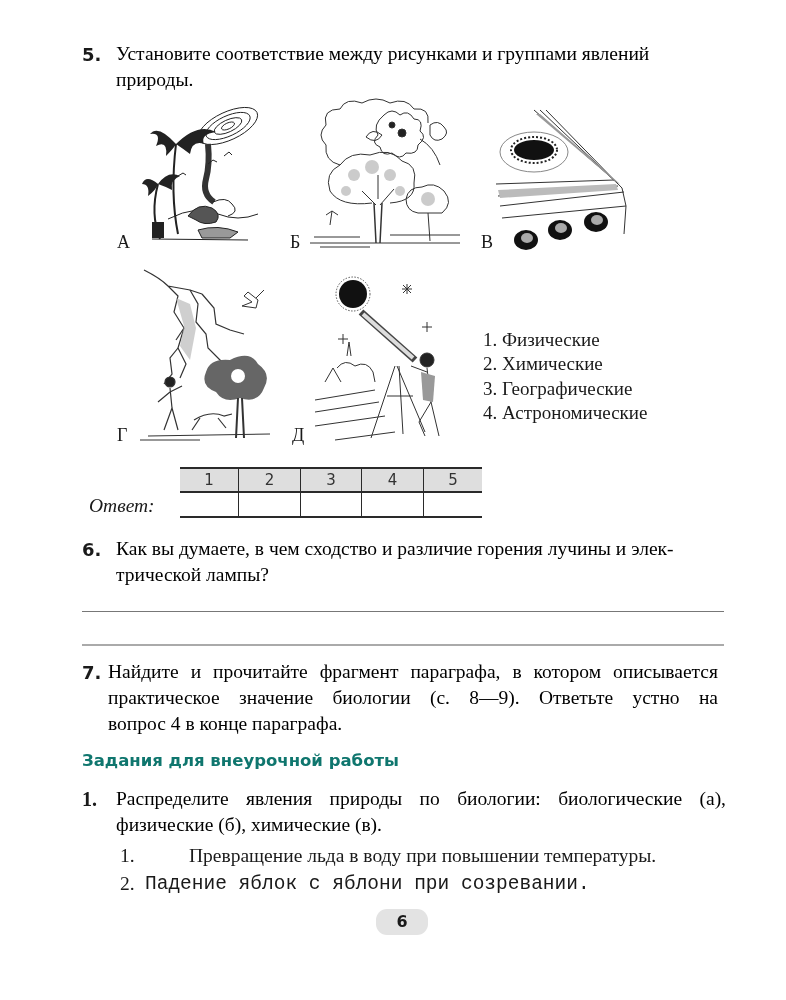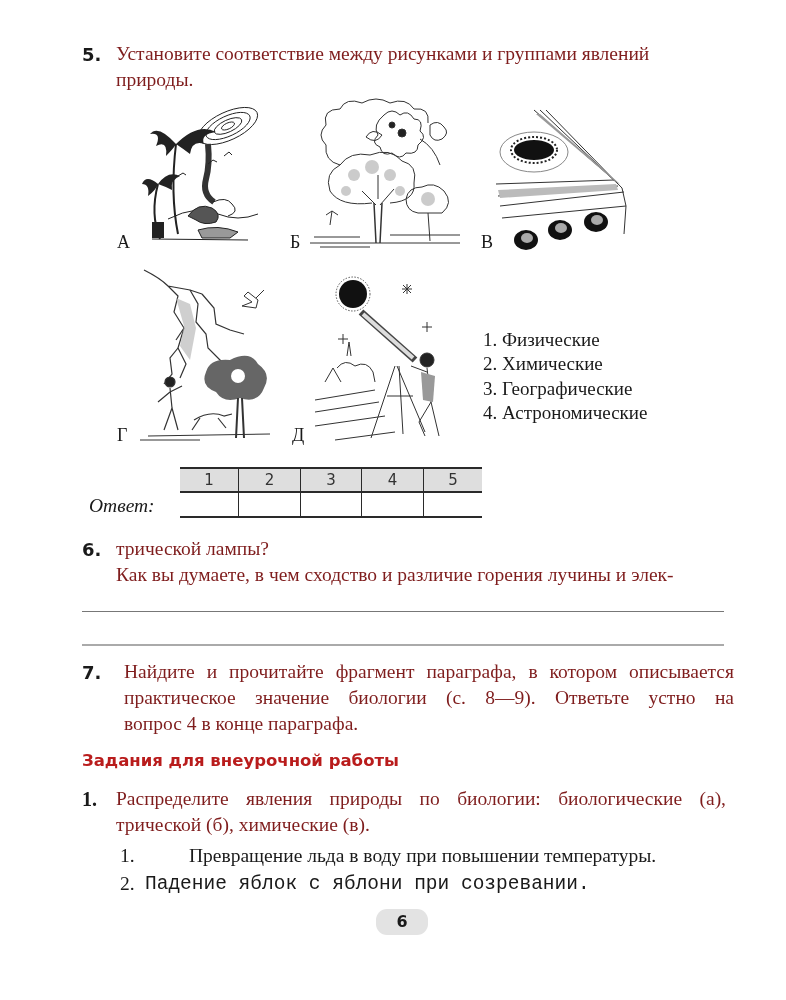--- a/index.html
+++ b/index.html
@@ -10,21 +10,21 @@
     }
     .task-num {
       position: absolute; font-family: "DejaVu Sans", "Liberation Sans", sans-serif;
       font-weight: bold; font-size: 18px; line-height: 26px; color: #1a1a1a;
     }
     .task-num-serif {
       position: absolute; font-family: "Liberation Serif", serif;
       font-weight: bold; font-size: 20px; line-height: 26px; color: #1a1a1a;
     }
     .task-text {
-      position: absolute; font-size: 19.5px; line-height: 26px; color: #7f1d1d;
+      position: absolute; font-size: 19.5px; line-height: 26px; color: #000000;
       text-align: justify;
     }
     .task-text .ln { display: block; white-space: nowrap; }
     .task-text .ln.just { text-align: justify; text-align-last: justify; white-space: normal; }
     .img-label {
       position: absolute; font-size: 18px; line-height: 20px; color: #1a1a1a;
     }
     .options { position: absolute; left: 483px; top: 328px; font-size: 19px; line-height: 24.3px; }
     .options .opt { display: block; white-space: nowrap; }
     .answer-label {
@@ -41,21 +41,21 @@
     }
     table.answer td {
       height: 23px; border-bottom: 2px solid #2a2a2a; border-left: 1.5px solid #2a2a2a; padding: 0;
     }
     table.answer th:first-child, table.answer td:first-child { border-left: none; }
     .write-line { position: absolute; left: 82px; width: 642px; height: 0; }
     .write-line.l1 { top: 611px; border-top: 1px solid #777; }
     .write-line.l2 { top: 644px; border-top: 2px solid #aaa; }
     .section-heading {
       position: absolute; left: 82px; top: 749px; font-family: "DejaVu Sans", "Liberation Sans", sans-serif;
-      font-weight: bold; font-size: 16.5px; line-height: 24px; color: #b91c1c;
+      font-weight: bold; font-size: 16.5px; line-height: 24px; color: #0f766e;
     }
     .sub-item { position: absolute; font-size: 19.5px; line-height: 26px; white-space: nowrap; }
     .page-badge {
       position: absolute; left: 376px; top: 909px; width: 52px; height: 26px; border-radius: 11px;
       background: #e3e3e3; text-align: center; font-family: "DejaVu Sans", "Liberation Sans", sans-serif;
       font-weight: bold; font-size: 16px; line-height: 26px; color: #1a1a1a;
     }
     svg.ill { position: absolute; overflow: visible; }
     svg.ill * { vector-effect: non-scaling-stroke; }
   </style>
@@ -212,39 +212,39 @@
     <td></td>
     <td></td>
     <td></td>
     <td></td>
   </tr>
 </tbody>
   </table>
 
 <div class="task-num" style="left:82px; top:537px;">6.</div>
 <div class="task-text" style="left:116px; top:536px; width:610px;">
+  <span class="ln">Как вы думаете, в чем сходство и различие горения лучины и элек-</span>
   <span class="ln">трической лампы?</span>
-  <span class="ln">Как вы думаете, в чем сходство и различие горения лучины и элек-</span>
 </div>
 <div class="write-line l1"></div>
 <div class="write-line l2"></div>
 
 <div class="task-num" style="left:82px; top:660px;">7.</div>
-<div class="task-text" style="left:124px; top:659px; width:610px;">
+<div class="task-text" style="left:108px; top:659px; width:610px;">
   <span class="ln just">Найдите и прочитайте фрагмент параграфа, в котором описывается</span>
   <span class="ln just">практическое значение биологии (с. 8—9). Ответьте устно на</span>
   <span class="ln">вопрос 4 в конце параграфа.</span>
 </div>
 
 <div class="section-heading">Задания для внеурочной работы</div>
 
 <div class="task-num-serif" style="left:82px; top:786px;">1.</div>
 <div class="task-text" style="left:116px; top:786px; width:610px;">
   <span class="ln just">Распределите явления природы по биологии: биологические (а),</span>
-  <span class="ln">трической (б), химические (в).</span>
+  <span class="ln">физические (б), химические (в).</span>
 </div>
 
 <div class="sub-item" style="left:120px; top:843px;">1.</div>
 <div class="sub-item" style="left:145px; top:843px;margin-left:44px;">Превращение льда в воду при повышении температуры.</div>
 <div class="sub-item" style="left:120px; top:871px;">2.</div>
 <div class="sub-item" style="left:145px; top:871px;font-family:Liberation Mono, monospace;">Падение яблок с яблони при созревании.</div>
 
 <div class="page-badge">6</div>
 
 </body></html>

